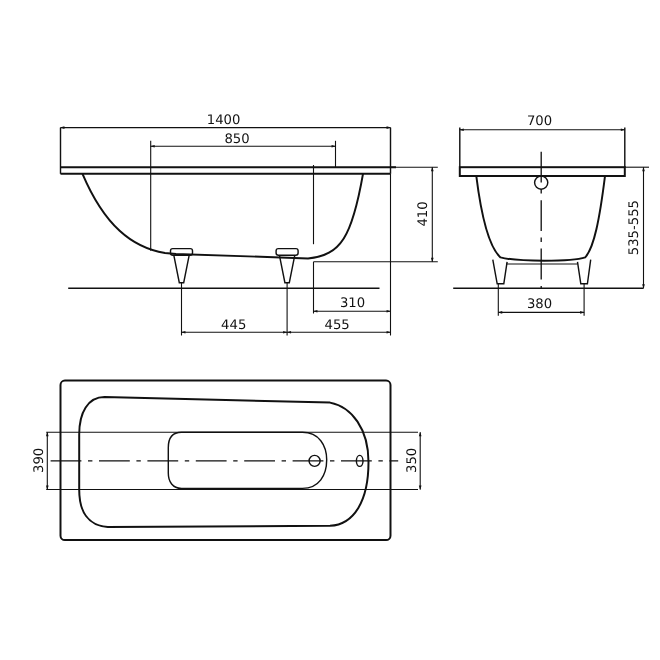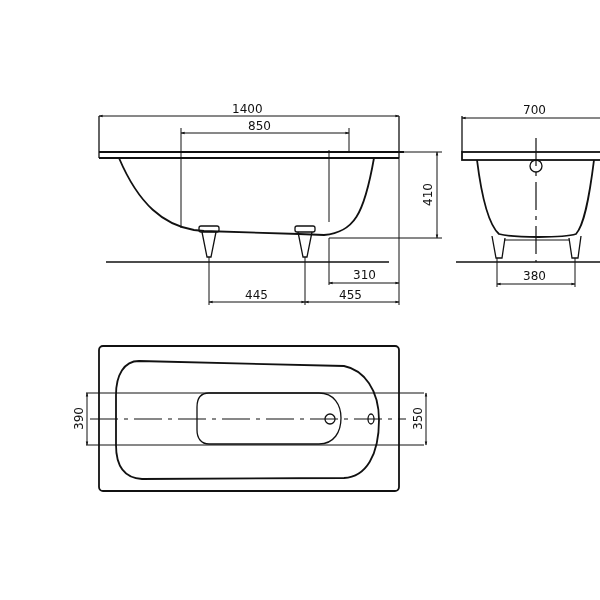--- a/index.html
+++ b/index.html
@@ -1,17 +1,17 @@
 <!DOCTYPE html>
 <html><head>
   <meta charset="utf-8">
   <style>
     html, body { margin: 0; padding: 0; background: #ffffff; }
     body { width: 600px; height: 600px; overflow: hidden; }
-    #drawing { position: absolute; left: 0; top: 0; width: 488px; height: 600px; padding-left: 44px; }
+    #drawing { position: absolute; left: 0; top: 0; width: 488px; height: 600px; }
     svg text { font-family: "DejaVu Sans", sans-serif; font-size: 12px; fill: #111; }
     .ln { stroke: #111; stroke-width: 1.3; fill: none; }
     .thin { stroke: #111; stroke-width: 1; fill: none; }
     .thick { stroke: #111; stroke-width: 1.8; fill: none; }
     .dash { stroke: #111; stroke-width: 1.2; fill: none; stroke-dasharray: 28 6 4 6; }
     .arr { fill: #111; }
   </style>
 </head>
 <body>
 

